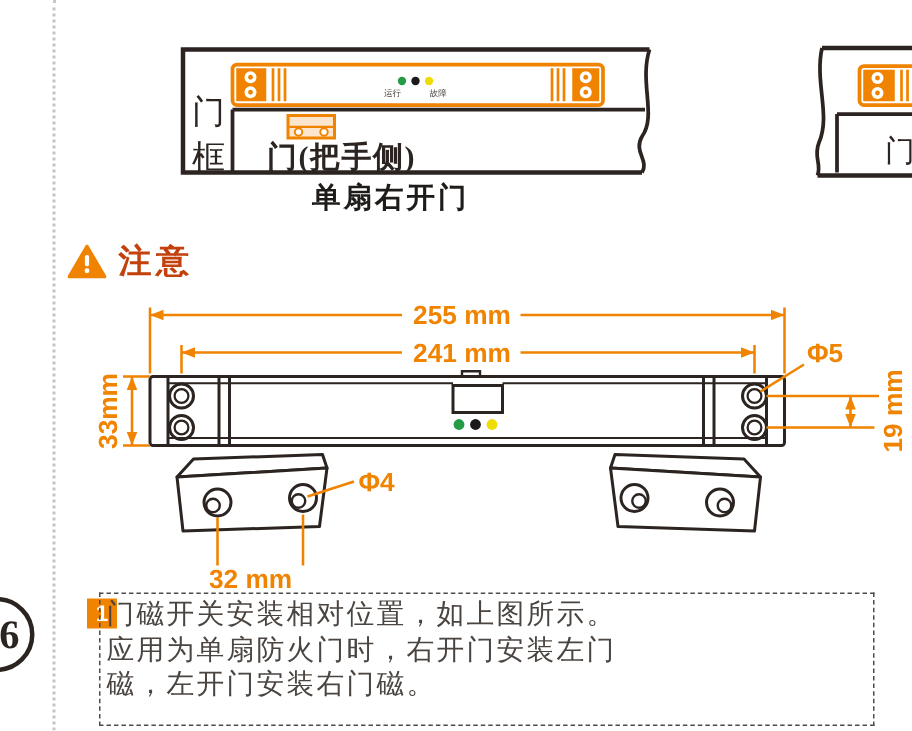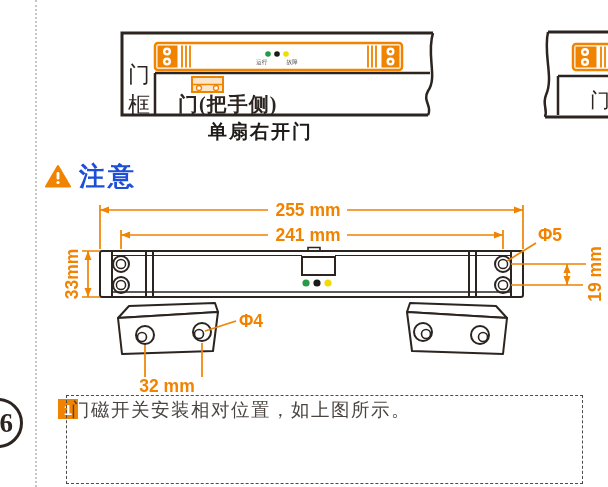--- a/index.html
+++ b/index.html
@@ -37,21 +37,21 @@
   }
   .partial-door-label{
     left:590px;top:87px;font-size:20px;color:#2b2420;
     font-family:"Liberation Serif", serif;z-index:3;
   }
   
   .warning-row{
     left:45px;top:159px;display:flex;align-items:center;gap:8px;z-index:3;
   }
   .warning-text{
-    font-size:26px;font-weight:700;color:#1d4ed8;letter-spacing:3px;
+    font-size:22px;font-weight:700;color:#c2410c;letter-spacing:3px;
   }
   
   .note-badge{
     left:58px;top:399px;width:20px;height:20px;background:#f08300;
     color:#fff;font-size:15px;font-weight:700;display:flex;
     align-items:center;justify-content:center;z-index:2;
   }
   .note-box{
     left:66px;top:395px;width:517px;height:89px;
     border:1.5px dashed #4c4c4c;z-index:2;
@@ -138,20 +138,22 @@
     <path d="M13,1 L25,21.5 L1,21.5 Z" fill="#f08300" stroke="#f08300" stroke-linejoin="round" stroke-width="2"></path>
     <rect x="11.6" y="7" width="2.8" height="7.5" rx="1.2" fill="#fff"></rect>
     <circle cx="13" cy="17.5" r="1.6" fill="#fff"></circle>
   </svg>
   <span class="warning-text">注意</span>
 </div>
 
 <div class="abs note-badge">1</div>
 <div class="abs note-box">
   <div class="note-line">门磁开关安装相对位置，如上图所示。</div>
+  <div class="note-line">应用为单扇防火门时，右开门安装左门</div>
+  <div class="note-line">磁，左开门安装右门磁。</div>
 </div>
 
 <svg class="abs dims-svg" width="553" height="210" viewBox="0 0 553 210">
   <g stroke="#2b2420" fill="none" stroke-width="2">
 
     <rect x="45" y="58" width="423" height="46" rx="2" fill="#fff"></rect>
     <path d="M57,58 V104 M456,58 V104"></path>
     <path d="M91,58 V104 M98,58 V104 M414,58 V104 M421,58 V104"></path>
     <path d="M57,99 H456" stroke-width="1.4"></path>
     <path d="M57,62.5 H247 M280,62.5 H456" stroke-width="1.2"></path>

